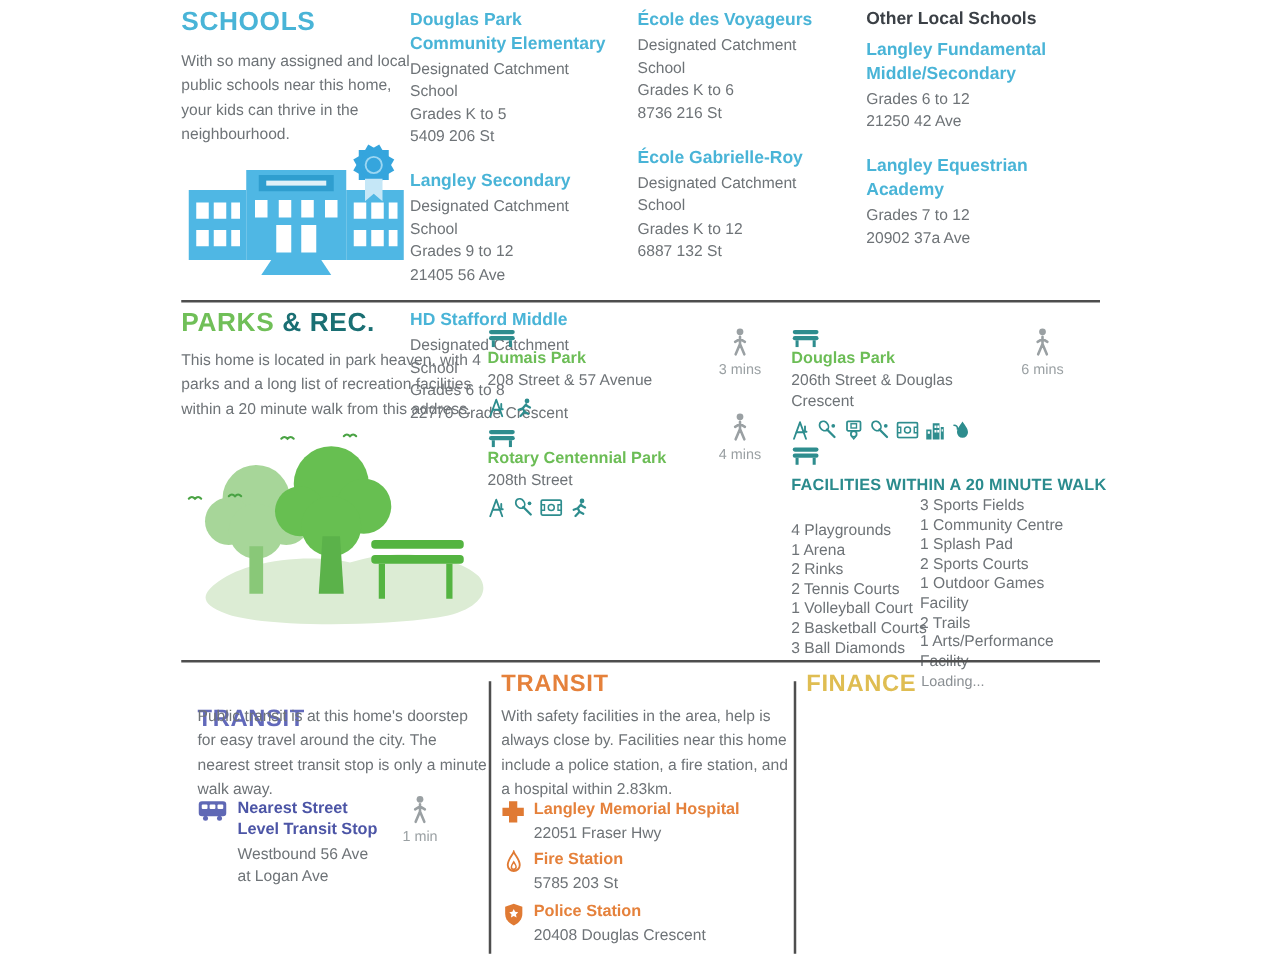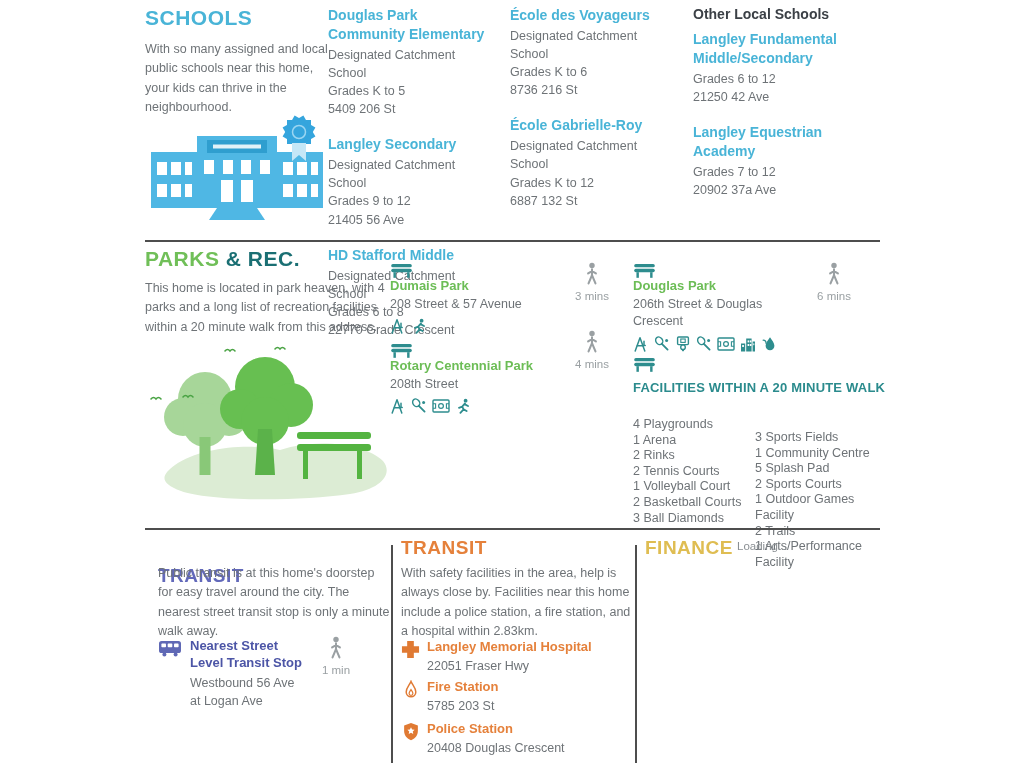--- a/index.html
+++ b/index.html
@@ -44,21 +44,21 @@
   .amenities svg { display:block; }
 
   .walk { position:absolute; width:44px; text-align:center; color:#9aa0a3; }
   .walk svg { display:block; margin:0 auto; }
   .walk-label { font-size:11.5px; margin-top:2px; white-space:nowrap; }
 
   .facilities-title { position:absolute; left:633px; top:380px; font-size:13px; font-weight:bold; color:#2b8b8d; letter-spacing:.2px; }
   .fac-col { position:absolute; top:397px; font-size:12.5px; color:#6e7377; }
   .fac-col div { line-height:15.6px; }
   .fac-left { left:633px; width:118px;margin-top:20px; }
-  .fac-right { left:755px; width:128px;margin-top:33px; }
+  .fac-right { left:736px; width:128px; }
 
   
   .transit-title { position:absolute; left:158px; top:537px; font-size:19px; color:#6269ba;margin-top:28px; }
   .transit-intro { position:absolute; left:158px; top:564px; width:234px; }
   .transit-stop { position:absolute; left:158px; top:638px; display:flex; }
   .transit-stop .bus { margin-right:8px; margin-top:2px; color:#5f68b5; }
   .stop-name { font-size:13px; font-weight:bold; color:#4c55a6; line-height:1.3; width:118px; cursor:pointer; }
   .stop-addr { font-size:12.5px; color:#6e7377; line-height:1.45; margin-top:2px; width:118px; }
 
   .safety-title { position:absolute; left:401px; top:537px; font-size:19px; color:#e5813b; }
@@ -383,21 +383,21 @@
     <div>1 Arena</div>
     <div>2 Rinks</div>
     <div>2 Tennis Courts</div>
     <div>1 Volleyball Court</div>
     <div>2 Basketball Courts</div>
     <div>3 Ball Diamonds</div>
   </div>
   <div class="fac-col fac-right">
     <div>3 Sports Fields</div>
     <div>1 Community Centre</div>
-    <div>5 Splash Pad</div>
+    <div>1 Splash Pad</div>
     <div>2 Sports Courts</div>
     <div>1 Outdoor Games Facility</div>
     <div>2 Trails</div>
     <div>1 Arts/Performance Facility</div>
   </div>
 
   <div class="hdiv" style="left:145px; top:528px; width:735px;"></div>
 
   <h2 class="sec-title transit-title">TRANSIT</h2>
   <p class="body-text transit-intro">Public transit is at this home's doorstep for easy travel around the city. The nearest street transit stop is only a minute walk away.</p>

